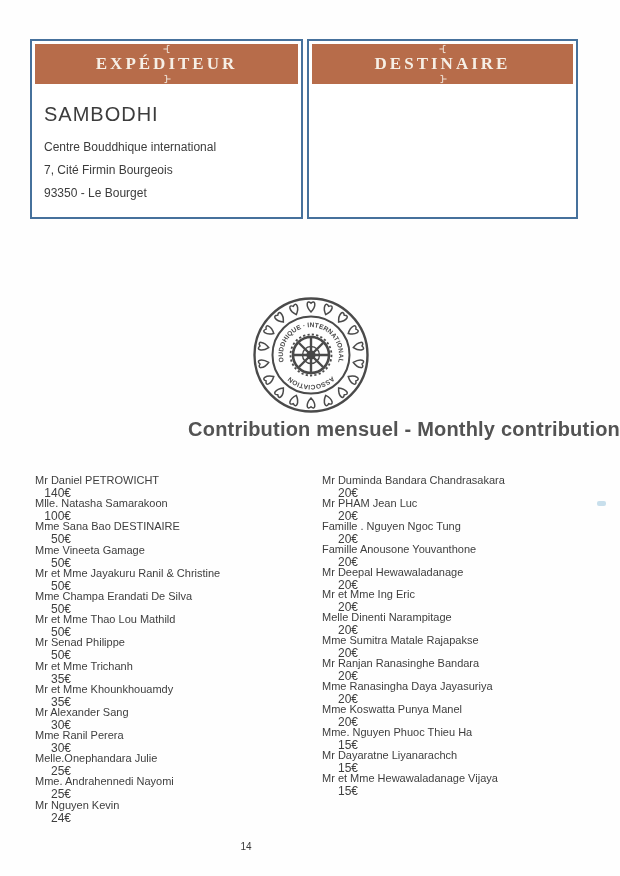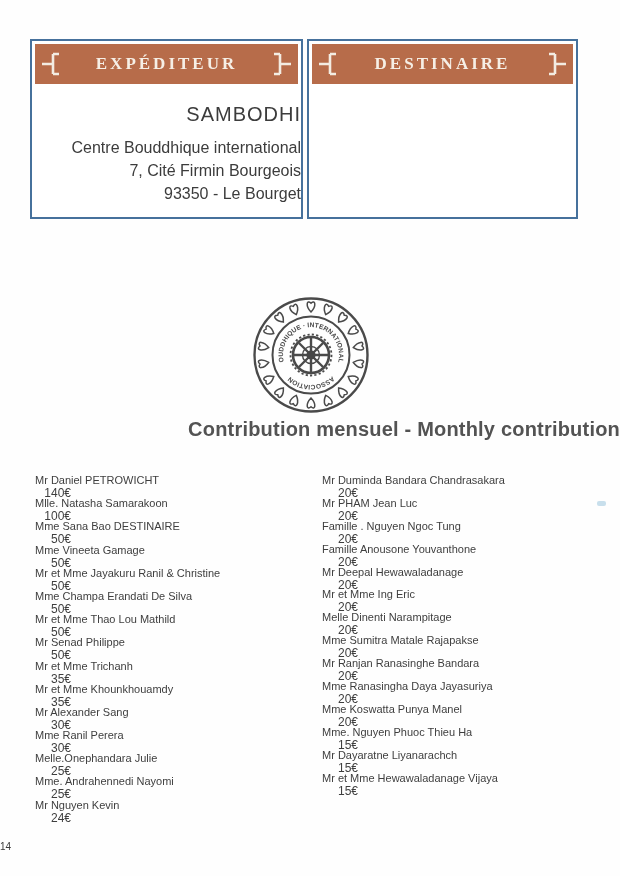--- a/index.html
+++ b/index.html
@@ -5,50 +5,50 @@
   html,body{margin:0;padding:0;}
   body{
     width:620px;height:876px;position:relative;background:#fefefe;
     font-family:"Liberation Sans","DejaVu Sans",sans-serif;color:#3e3e3e;overflow:hidden;
   }
   .box{position:absolute;border:2px solid #46719c;background:#fff;box-sizing:border-box;}
   .box-left{left:30px;top:39px;width:273px;height:180px;}
   .box-right{left:307px;top:39px;width:271px;height:180px;}
   .banner{
     margin:3px;height:40px;background:#b76c4a;display:flex;align-items:center;
-    justify-content:space-between;padding:0 7px;box-sizing:border-box;
+    justify-content:space-between;padding:0 7px;box-sizing:border-box;flex-direction:column;
   }
   .banner-title{
     color:#f6efe6;font-family:"Liberation Serif","DejaVu Serif",serif;
     font-size:17px;font-weight:600;letter-spacing:3px;
   }
   .orn{display:block;}
   .orn path{stroke:#f3ece2;stroke-width:2.6;fill:none;}
-  .sender-block{text-align:right;padding-top:16px;padding-left:12px;}
+  .sender-block{text-align:left;padding-top:16px;padding-left:12px;}
   .sender-name{font-size:20px;letter-spacing:1px;color:#3c3c3c;margin-bottom:10px;}
-  .addr-line{font-size:16px;line-height:23px;color:#3c3c3c;}
+  .addr-line{font-size:12px;line-height:23px;color:#3c3c3c;}
   .logo{position:absolute;left:249px;top:293px;}
   .lg-stroke{fill:none;stroke:#4a4a4a;}
   .lg-text{font-size:6.6px;font-weight:bold;letter-spacing:0.1px;fill:#474747;
     font-family:"Liberation Sans","DejaVu Sans",sans-serif;}
   .heart{fill:none;stroke:#4a4a4a;stroke-width:1.5;}
   .page-title{
     position:absolute;left:0;top:418px;width:620px;text-align:right;
     font-size:20px;font-weight:bold;color:#535353;letter-spacing:0.2px;
   }
   .col{position:absolute;top:474px;}
   .col-left{left:35px;width:257px;}
   .col-right{left:322px;width:247px;}
   .row{display:flex;justify-content:space-between;align-items:flex-start;flex-direction:column;}
   .col-left .row{height:23.2px;}
   .col-right .row{height:22.9px;}
   .nm{font-size:11px;color:#3e3e3e;white-space:nowrap;}
   .amt{font-size:12px;color:#3e3e3e;min-width:36px;text-align:right;}
   .page-number{
-    position:absolute;left:0;top:841px;width:492px;
+    position:absolute;left:0;top:841px;width:492px;text-align:center;
     font-size:10px;color:#3a3a3a;
   }
   .scan-mark{position:absolute;left:597px;top:501px;width:9px;height:5px;background:#c8dfec;border-radius:2px;}
 </style>
 </head>
 <body>
 
 <div class="box box-left">
   <div class="banner">
     <svg class="orn" width="20" height="28" viewBox="0 0 20 28">

